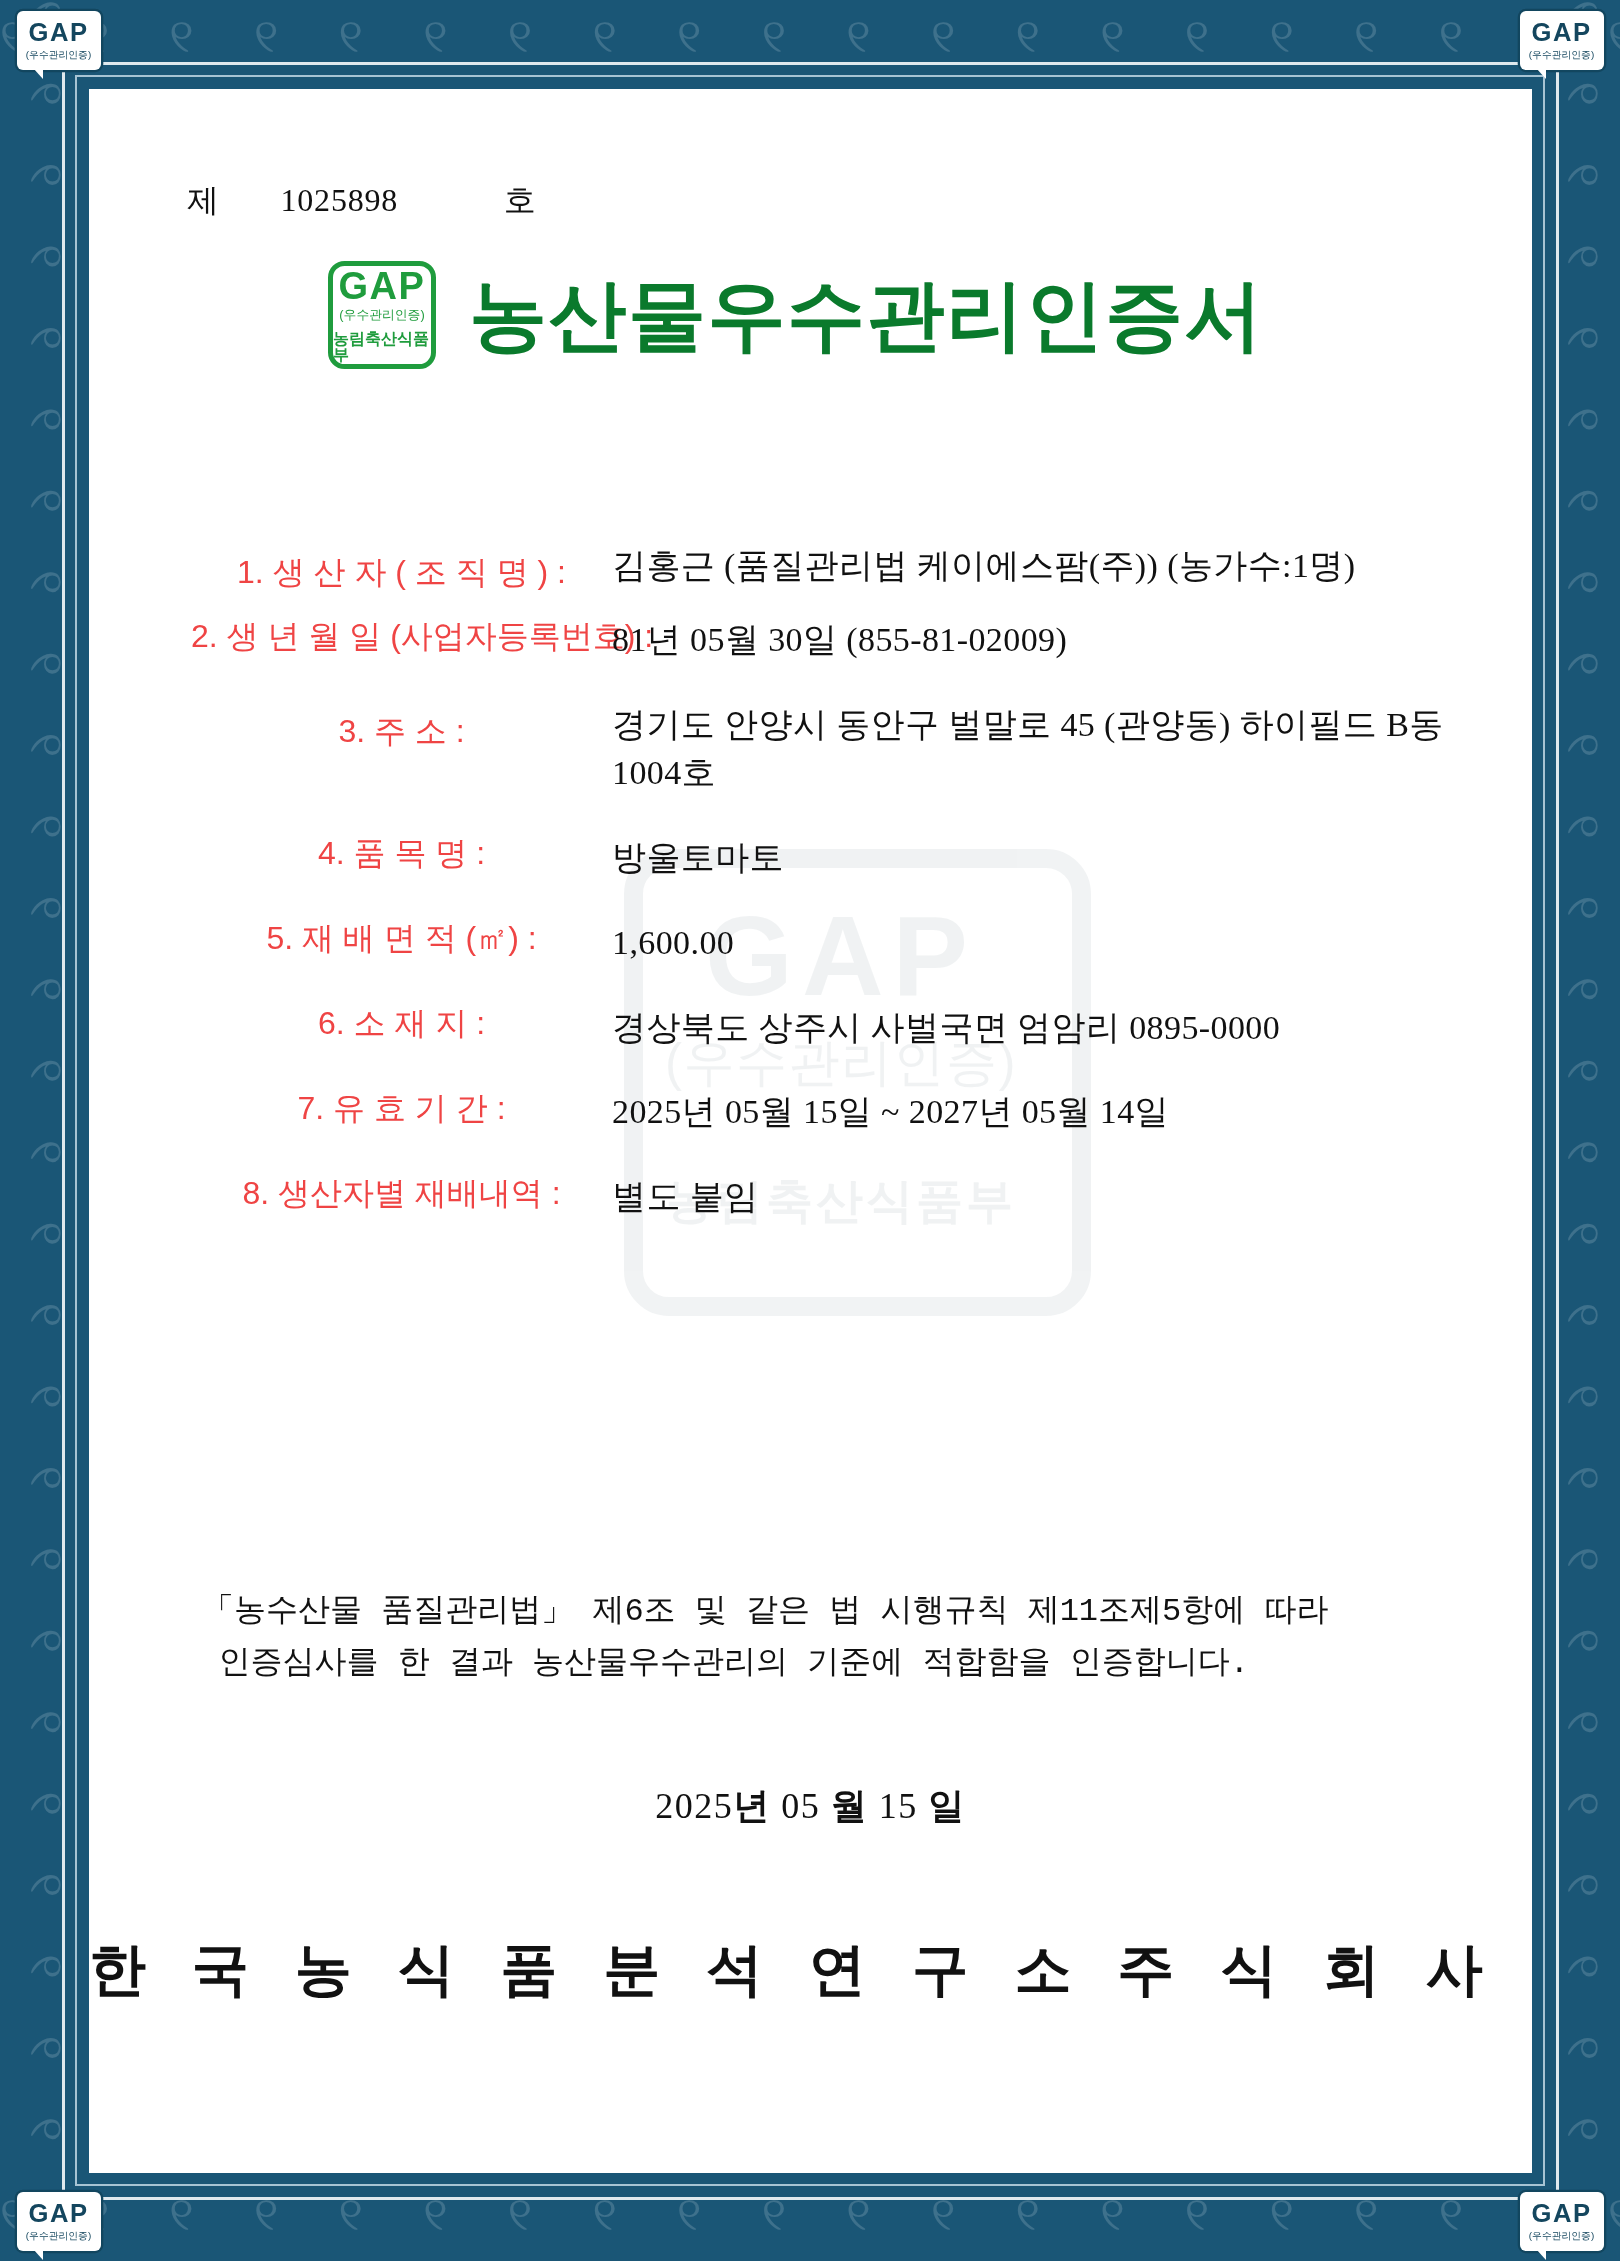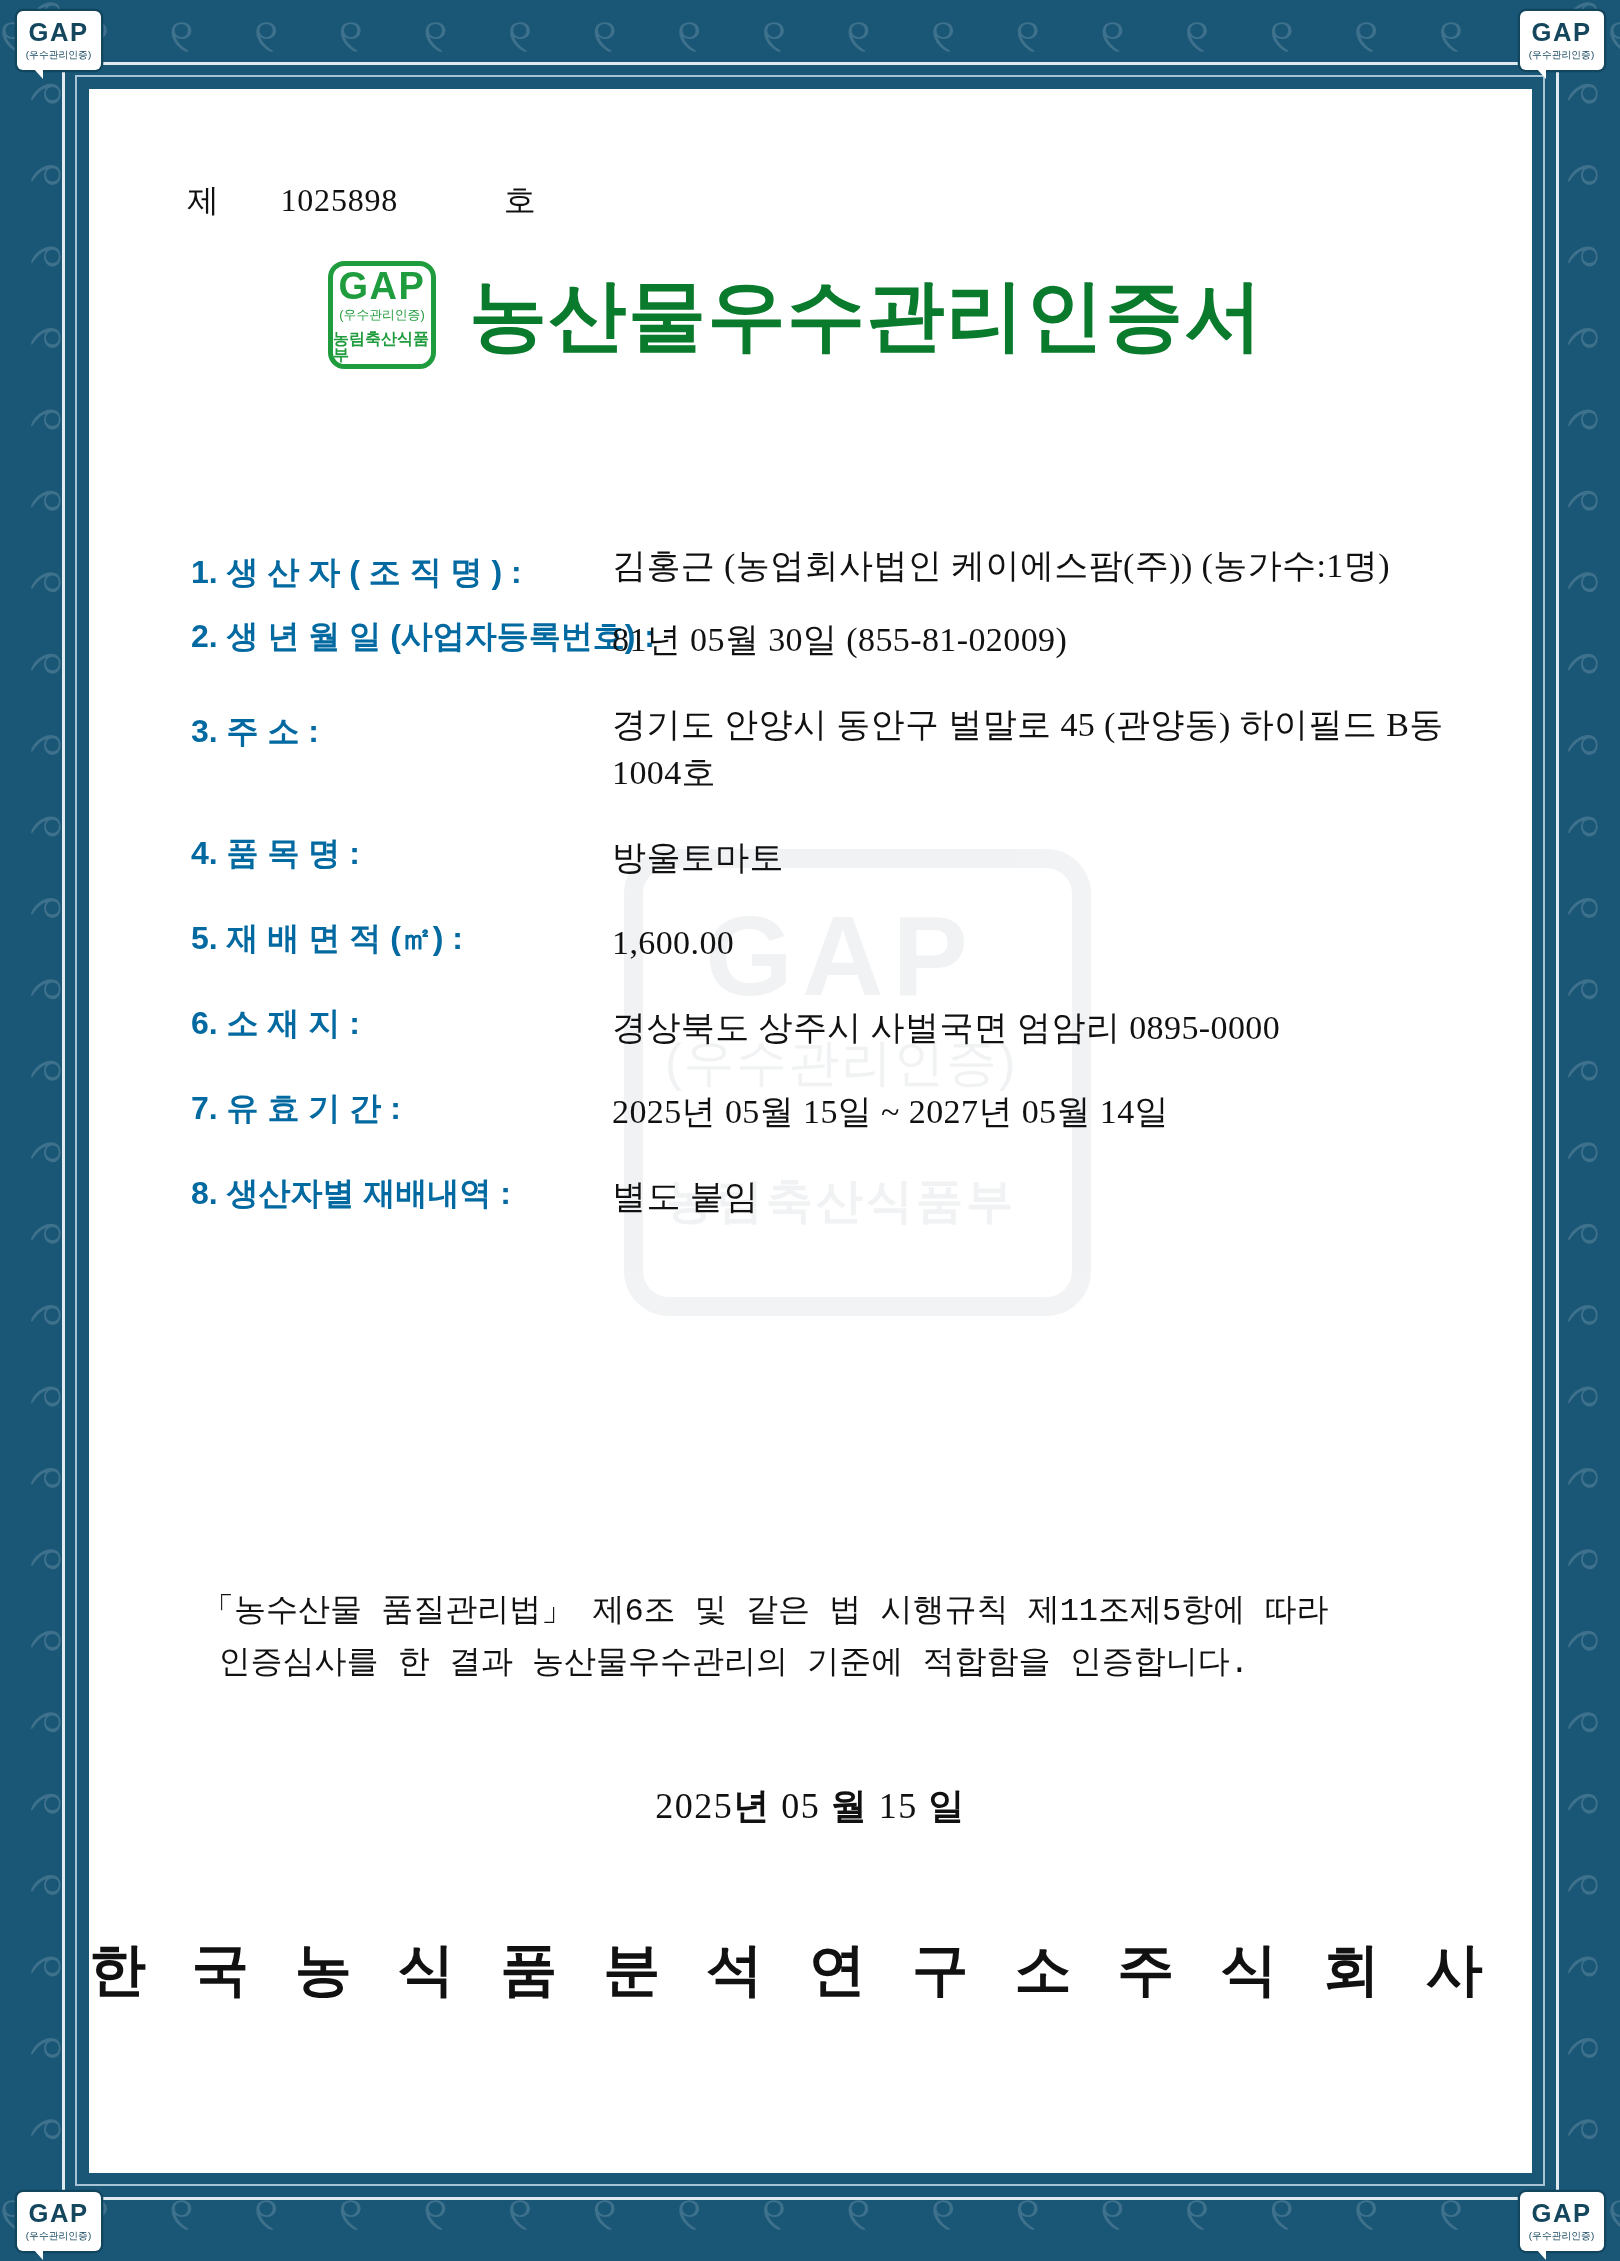--- a/index.html
+++ b/index.html
@@ -241,25 +241,26 @@
   .field {
     display: flex;
     align-items: flex-start;
     margin-bottom: 35px;
     min-height: 45px;
   }
   .field-label {
     width: 421px;
     flex: 0 0 421px;
     font-family: "Liberation Sans", sans-serif;
-    font-weight: bold;
+    font-weight: normal;
     font-size: 32px;
-    color: #0369a1;
+    color: #ef4444;
     white-space: nowrap;
     line-height: 1.35;
+    text-align: center;
   }
   .field-label .sp { display: inline-block; }
   .field-value {
     flex: 1 1 auto;
     font-size: 34px;
     color: #111;
     line-height: 1.42;
     letter-spacing: 0.4px;
     padding-top: 1.5px;
   }
@@ -365,21 +366,21 @@
         <div class="doc-title">농산물우수관리인증서</div>
       </div>
 
       <div class="fields">
 
         <div class="field f-producer">
           <div class="field-label">
             <span>1.</span>
             <span class="sp">생 산 자 ( 조 직 명 ) :</span>
           </div>
-          <div class="field-value">김홍근 (농업회사법인 케이에스팜(주)) (농가수:1명)</div>
+          <div class="field-value">김홍근 (품질관리법 케이에스팜(주)) (농가수:1명)</div>
         </div>
 
         <div class="field">
           <div class="field-label">
             <span>2.</span>
             <span class="sp">생 년 월 일 (사업자등록번호) :</span>
           </div>
           <div class="field-value">81년 05월 30일 (855-81-02009)</div>
         </div>
 

